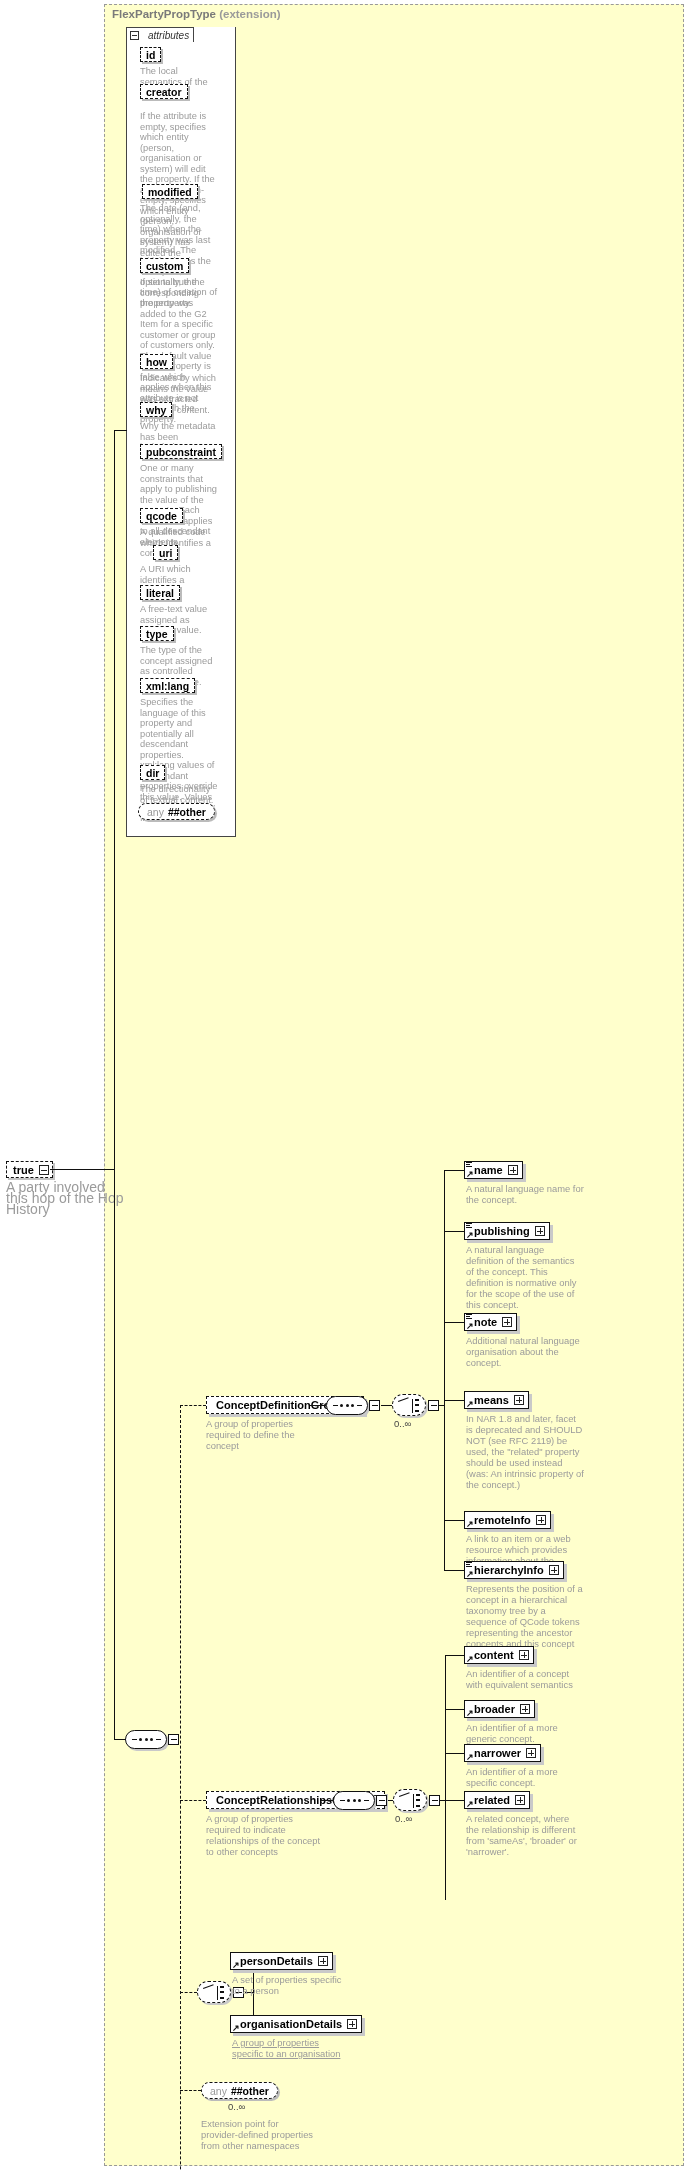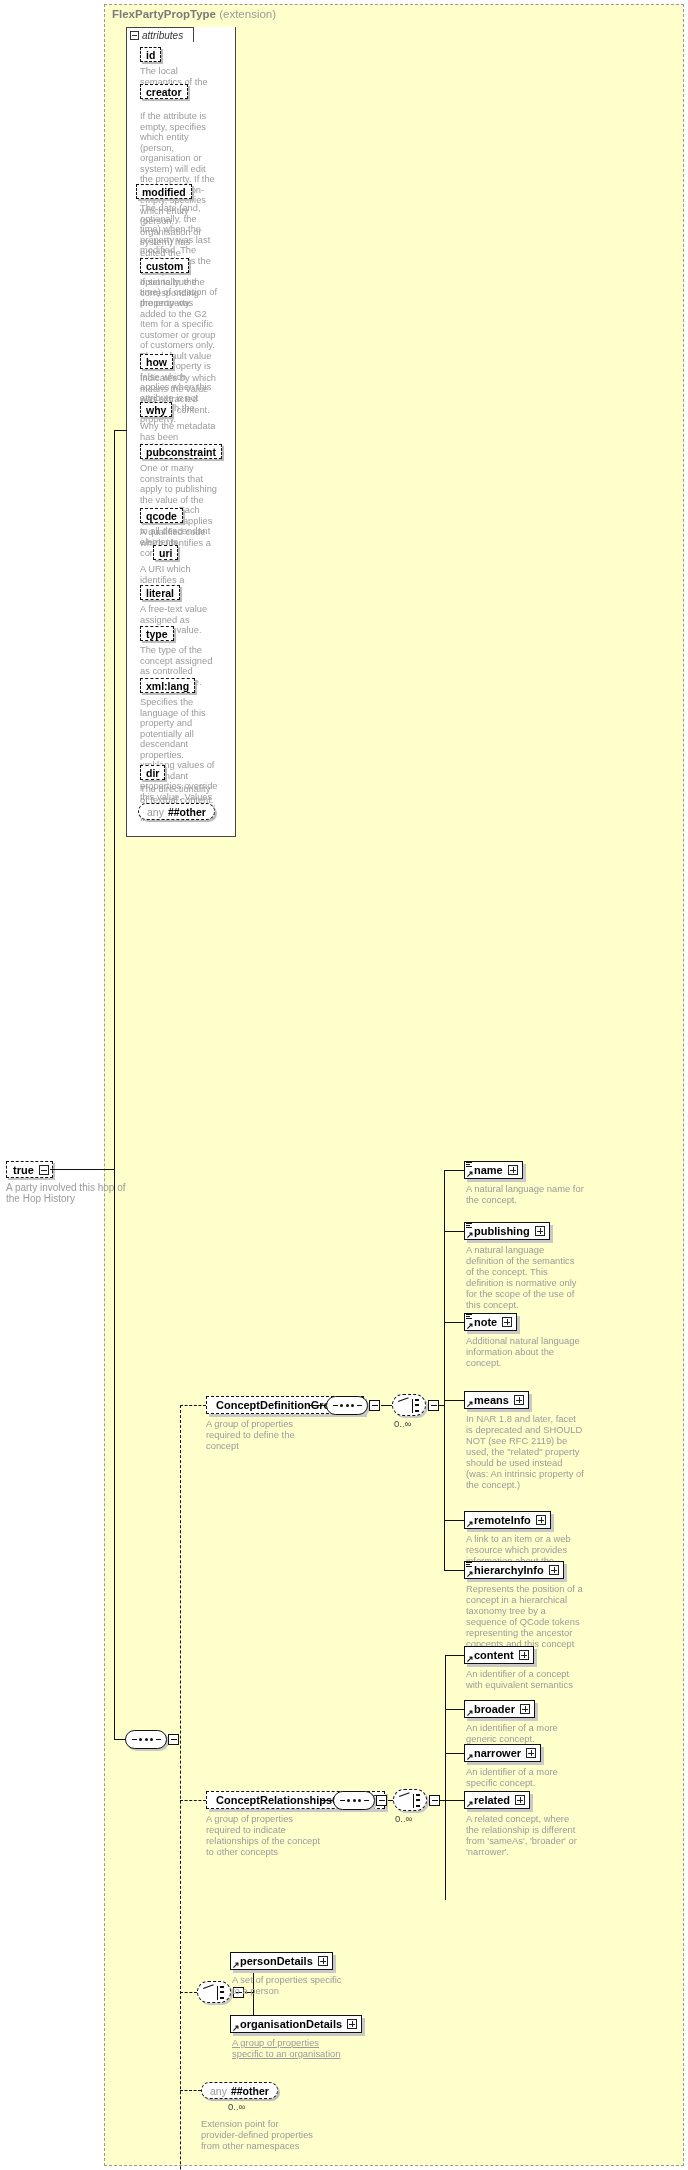--- a/index.html
+++ b/index.html
@@ -17,33 +17,33 @@
   #type-container{
     left:104px; top:4px; width:580px; height:2162px;
     border:1px dashed #999;
     background:#ffffcc;
   }
   #type-title{
     left:112px; top:8px;
     font-size:11.5px; font-weight:bold; color:#7a7a7a;
     white-space:nowrap;
   }
-  #type-title .ext{ font-weight:normal; color:#9a9a9a; }
+  #type-title .ext{ font-weight:bold; color:#9a9a9a; }
 
   
   #attr-panel{
     left:126px; top:27px; width:110px; height:810px;
     background:#ffffff; border:1px solid #444;
     border-top:none;
   }
   #attr-tab{
     left:126px; top:27px; width:68px; height:15px;
     background:#ffffff;
     border:1px solid #444; border-bottom:none;
-    display:flex; align-items:center; gap:3px; padding-left:3px;
+    display:flex; align-items:center; gap:9px; padding-left:3px;
   }
   #attr-tab .minus{
     width:9px;height:9px;background:#fff;border:1px solid #333;
     position:relative; flex:0 0 auto;
   }
   #attr-tab .minus::before{
     content:""; position:absolute; left:1px; top:3px; width:5px; height:1px; background:#333;
   }
   #attr-tab .lbl{ font-style:italic; font-size:10px; color:#333; }
 
@@ -166,21 +166,21 @@
     border:1px dashed #111; background:#fff;
     height:17px; padding:0 3px 0 6px;
     display:flex;align-items:center;gap:5px;
     font-weight:bold;font-size:11px;color:#000;
     box-shadow:2px 2px 0 #c3c3c3;
   }
   #party-box .minus{
     width:10px;height:10px;background:#fff;border:1.3px solid #222;position:relative;
   }
   #party-box .minus::before{content:"";position:absolute;left:1.5px;top:4px;width:6px;height:1.3px;background:#222;}
-  #party-desc{ left:6px; top:1182px; width:120px; color:#9b9b9b; font-size:10px; line-height:11px; }
+  #party-desc{ left:6px; top:1182px; width:120px; color:#9b9b9b; font-size:14px; line-height:11px; }
 </style>
 </head>
 <body>
 
 <div class="abs" id="type-container"></div>
 
 <div class="abs" id="type-title">
   <span>FlexPartyPropType</span>
   <span class="ext">(extension)</span>
 </div>
@@ -194,21 +194,21 @@
 <div class="attr" style="left:140px; top:47px;">
     <span>id</span>
   </div>
 <div class="desc" style="left:140px; top:66px;">The local semantics of the property.</div>
 
 <div class="attr" style="left:140px; top:84px;align-items:center;">
     <span>creator</span>
   </div>
 <div class="desc" style="left:140px; top:111px;">If the attribute is empty, specifies which entity (person, organisation or system) will edit the property. If the attribute is non-empty, specifies which entity (person, organisation or system) has edited the property.</div>
 
-<div class="attr" style="left:136px; top:184px;">
+<div class="attr" style="left:142px; top:184px;">
     <span>modified</span>
   </div>
 <div class="desc" style="left:140px; top:203px;">The date (and, optionally, the time) when the property was last modified. The initial value is the date (and, optionally, the time) of creation of the property.</div>
 
 <div class="attr" style="left:140px; top:258px;">
     <span>custom</span>
   </div>
 <div class="desc" style="left:140px; top:277px;">If set to true the corresponding property was added to the G2 Item for a specific customer or group of customers only. The default value of this property is false which applies when this attribute is not used with the property.</div>
 
 <div class="attr" style="left:140px; top:354px;">
@@ -349,21 +349,21 @@
 <div class="el" style="left:464px; top:1313px;">
   <span class="lines">
       <i></i>
       <i></i>
       <i></i>
     </span>
   <span class="arr">↗</span>
   <span>note</span>
   <span class="plus"></span>
 </div>
-<div class="eldesc" style="left:466px; top:1335px;">Additional natural language information about the concept.</div>
+<div class="eldesc" style="left:466px; top:1335px;">Additional natural language organisation about the concept.</div>
 
 <div class="h" style="left:444px; top:1400px; width:20px;"></div>
 <div class="el" style="left:464px; top:1391px;">
   <span class="arr">↗</span>
   <span>means</span>
   <span class="plus"></span>
 </div>
 <div class="eldesc" style="left:466px; top:1413px;">In NAR 1.8 and later, facet is deprecated and SHOULD NOT (see RFC 2119) be used, the "related" property should be used instead (was: An intrinsic property of the concept.)</div>
 
 <div class="h" style="left:444px; top:1520px; width:20px;"></div>

